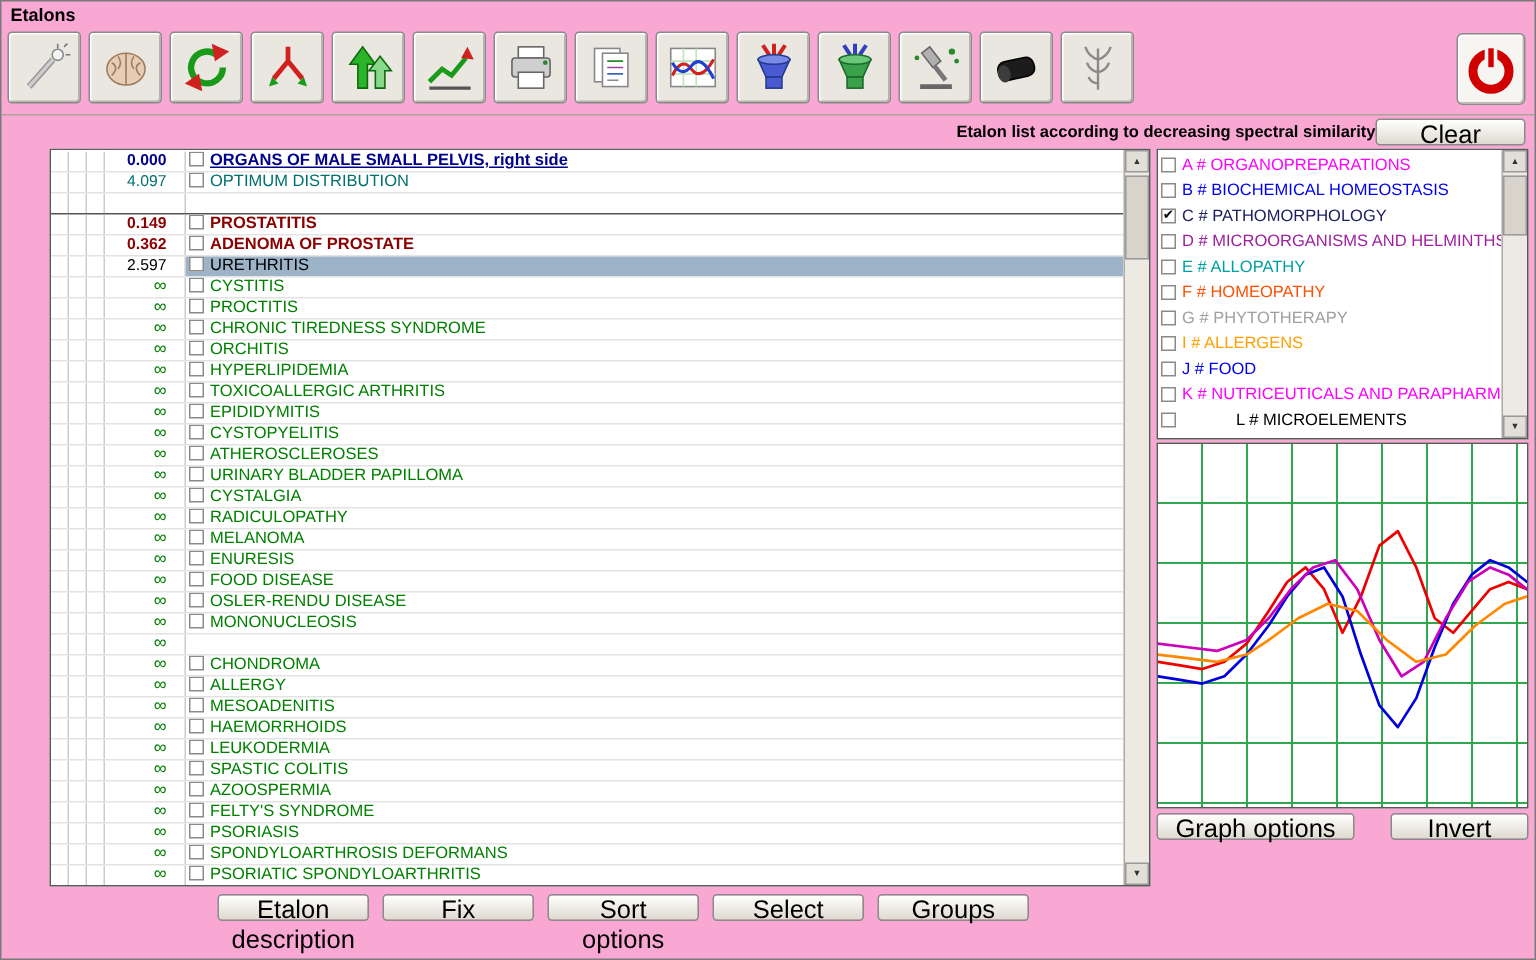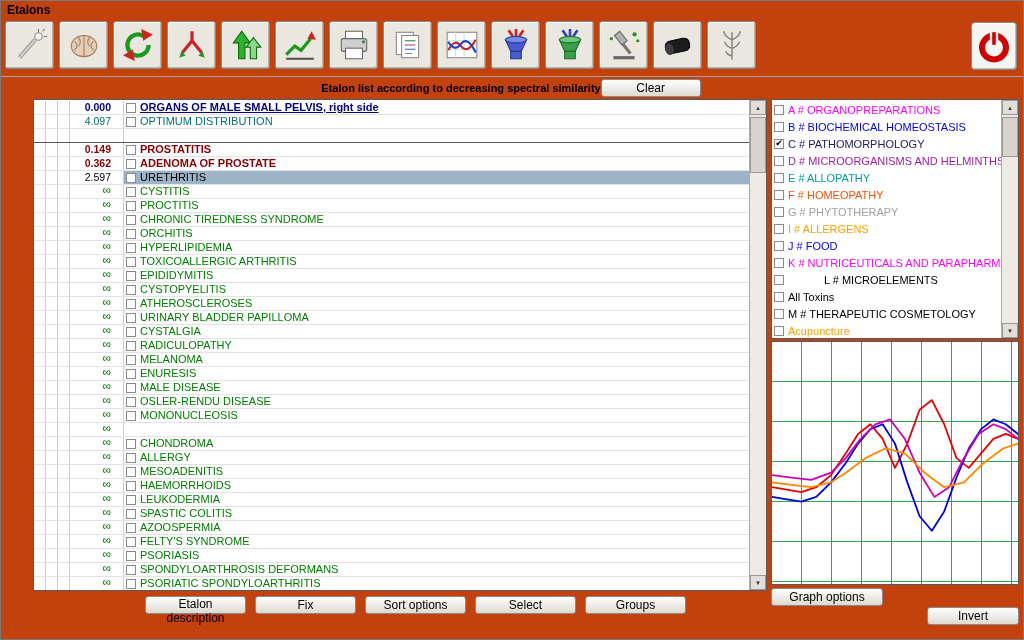--- a/index.html
+++ b/index.html
@@ -1,41 +1,41 @@
 <!DOCTYPE html>
 <html><head>
 <meta charset="utf-8">
 <style>
   *{margin:0;padding:0;box-sizing:border-box;}
   html,body{width:1024px;height:640px;overflow:hidden;}
   body{font-family:"Liberation Sans",sans-serif;font-size:11px;background:#d6d3cb;color:#000;}
-  .app{width:1024px;height:640px;border:1px solid #7a7a7a;background:#c2410c;display:flex;flex-direction:column;}
+  .app{width:1024px;height:640px;border:1px solid #7a7a7a;background:#f9a8d4;display:flex;flex-direction:column;}
   .titlebar{height:18px;padding:2px 6px;font-weight:bold;font-size:12px;}
   .toolbar{height:58px;padding:2px 4px;display:flex;align-items:flex-start;position:relative;border-bottom:1px solid #a8a49c;}
   .tool-btn{width:49px;height:48px;margin-right:5px;background:#eae7e0;border:1px solid #8a8a8a;border-radius:3px;
     box-shadow:inset 1px 1px 0 #ffffff, inset -1px -1px 0 #b8b4ac;display:flex;align-items:center;justify-content:center;cursor:pointer;padding:0;}
   .tool-ic{width:36px;height:36px;display:block;}
   .tool-ic svg{width:36px;height:36px;display:block;}
   .stop-btn{position:absolute;right:6px;top:3px;width:46px;height:48px;background:#f6f5f2;border:1px solid #8a8a8a;border-radius:4px;
     box-shadow:inset 1px 1px 0 #ffffff, inset -1px -1px 0 #c0bcb4;display:flex;align-items:center;justify-content:center;cursor:pointer;}
-  .subheader{height:22px;display:flex;align-items:center;justify-content:center;padding:2px 6px 2px 4px;}
+  .subheader{height:22px;display:flex;align-items:center;justify-content:flex-end;padding:2px 6px 2px 4px;}
   .subheader .lbl{font-weight:bold;}
-  .btn{height:18px;background:linear-gradient(#ffffff,#dedacf);border:1px solid #8a8a8a;border-radius:3px;font-size:12px;
+  .btn{height:18px;background:linear-gradient(#ffffff,#dedacf);border:1px solid #8a8a8a;border-radius:3px;font-size:17px;
     font-family:"Liberation Sans",sans-serif;padding:0 8px;cursor:pointer;color:#000;}
   .clear-btn{width:100px;}
   .main{flex:1;display:flex;padding:0 4px 4px 4px;gap:4px;overflow:hidden;}
   .left-col{width:762px;display:flex;flex-direction:column;padding-left:28px;}
   .right-col{flex:1;display:flex;flex-direction:column;}
   
   .table-box{position:relative;height:492px;background:#fff;border:1px solid #5a5a5a;overflow:hidden;}
   .rows{position:absolute;left:0;top:1px;right:17px;bottom:0;overflow:hidden;}
   .trow{display:flex;height:14px;line-height:13px;border-bottom:1px solid #e3e3e3;cursor:default;}
   .trow .gap{width:12px;border-right:1px solid #cccccc;flex:0 0 auto;}
   .trow .val{width:54px;flex:0 0 auto;border-right:1px solid #cccccc;text-align:right;padding-right:12px;font-size:10.5px;}
-  .trow .name{flex:1;display:flex;align-items:center;padding-left:2px;overflow:hidden;white-space:nowrap;}
+  .trow .name{flex:1;display:flex;padding-left:2px;overflow:hidden;white-space:nowrap;}
   .cb{width:10px;height:10px;background:#fff;border:1px solid #8a8a8a;display:inline-flex;align-items:center;justify-content:center;
     flex:0 0 auto;margin-right:4px;font-size:9px;line-height:9px;color:#000;}
   .trow.organ{color:#00008b;font-weight:bold;}
   .trow.organ .nm{text-decoration:underline;}
   .trow.model{color:#007070;}
   .trow.disease{color:#8b0000;font-weight:bold;}
   .trow.selected{color:#000;}
   .trow.selected .name{background:#9db3c7;}
   .trow.etalon{color:#008000;}
   .trow.etalon .val{font-size:12px;line-height:11px;}
@@ -44,30 +44,30 @@
   .vscroll{position:absolute;top:0;right:0;bottom:0;width:17px;background:#eceae3;border-left:1px solid #b0aca4;display:flex;flex-direction:column;}
   .sb-btn{height:15px;flex:0 0 auto;background:#e2dfd8;border:1px solid #9a9a9a;font-size:6px;display:flex;align-items:center;justify-content:center;color:#333;cursor:pointer;}
   .sb-track{flex:1;position:relative;}
   .sb-thumb{position:absolute;left:0;right:0;background:#d8d4cc;border:1px solid #9a9a9a;cursor:pointer;}
   .thumb-table{top:2px;height:56px;}
   .thumb-cats{top:2px;height:40px;}
   
   .table-buttons{display:flex;gap:9px;padding-left:112px;margin-top:5px;}
   .table-buttons .btn{width:101px;}
   
-  .cats-box{position:relative;height:240px;background:#fff;border:1px solid #5a5a5a;overflow:hidden;}
+  .cats-box{position:relative;height:194px;background:#fff;border:1px solid #5a5a5a;overflow:hidden;}
   .cat-list{position:absolute;left:0;top:1px;right:17px;bottom:0;overflow:hidden;}
   .cat-item{display:flex;align-items:center;height:17px;padding-left:2px;white-space:nowrap;overflow:hidden;cursor:default;}
   .graph-box{position:relative;height:244px;margin-top:2px;border:1px solid #5a5a5a;background-color:#fff;
     background-image:repeating-linear-gradient(to right,transparent 0 29px,#2fa84f 29px 30px),
                      repeating-linear-gradient(to bottom,transparent 0 39px,#2fa84f 39px 40px);}
   .graph-box svg{position:absolute;left:0;top:0;width:100%;height:100%;}
   .graph-buttons{display:flex;justify-content:space-between;margin-top:3px;}
-  .graph-buttons .btn.gopt{width:112px;}
-  .graph-buttons .btn.ginv{width:92px;margin-top:19px;}
+  .graph-buttons .btn.gopt{width:132px;}
+  .graph-buttons .btn.ginv{width:92px;}
 </style>
 </head>
 <body>
 
 <div class="app">
 
   <div class="titlebar">Etalons</div>
 
   <div class="toolbar">
     <span style="display:flex;">
@@ -425,21 +425,21 @@
                 <span class="nm">ENURESIS</span>
               </span>
             </div>
             <div class="trow etalon">
               <span class="gap"></span>
               <span class="gap"></span>
               <span class="gap"></span>
               <span class="val">∞</span>
               <span class="name">
                 <span class="cb"></span>
-                <span class="nm">MALE DISEASE</span>
+                <span class="nm">FOOD DISEASE</span>
               </span>
             </div>
             <div class="trow etalon">
               <span class="gap"></span>
               <span class="gap"></span>
               <span class="gap"></span>
               <span class="val">∞</span>
               <span class="name">
                 <span class="cb"></span>
                 <span class="nm">OSLER-RENDU DISEASE</span>

